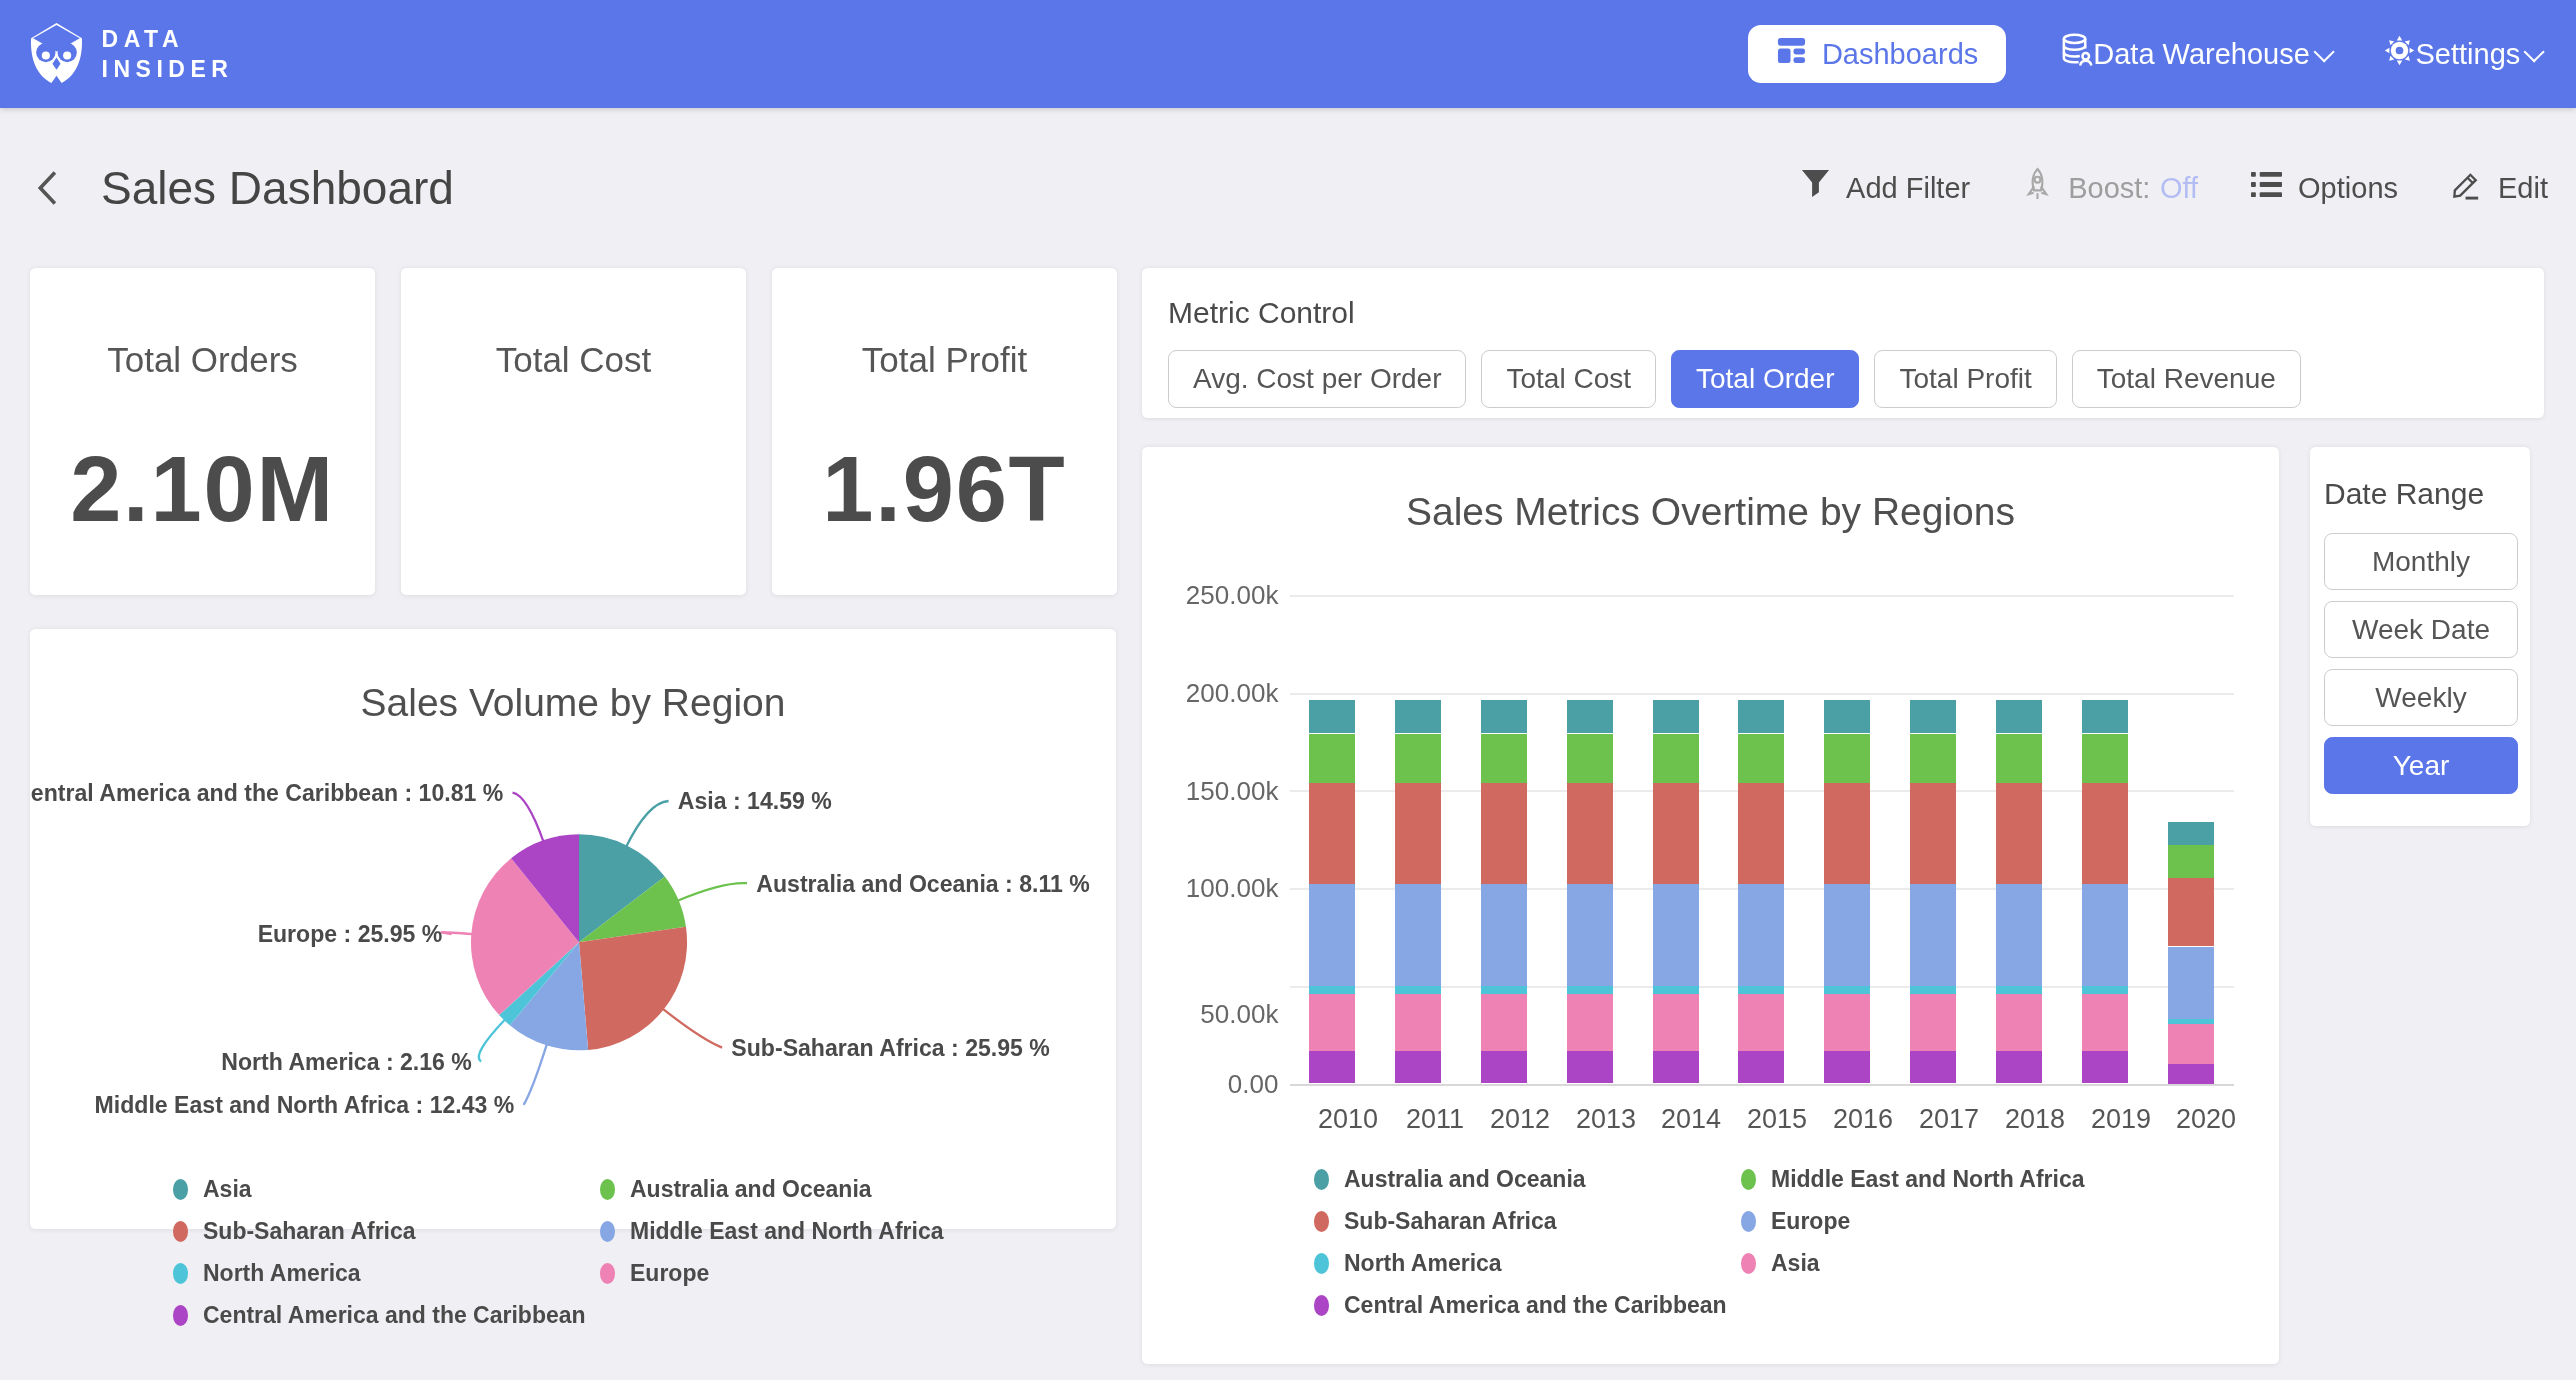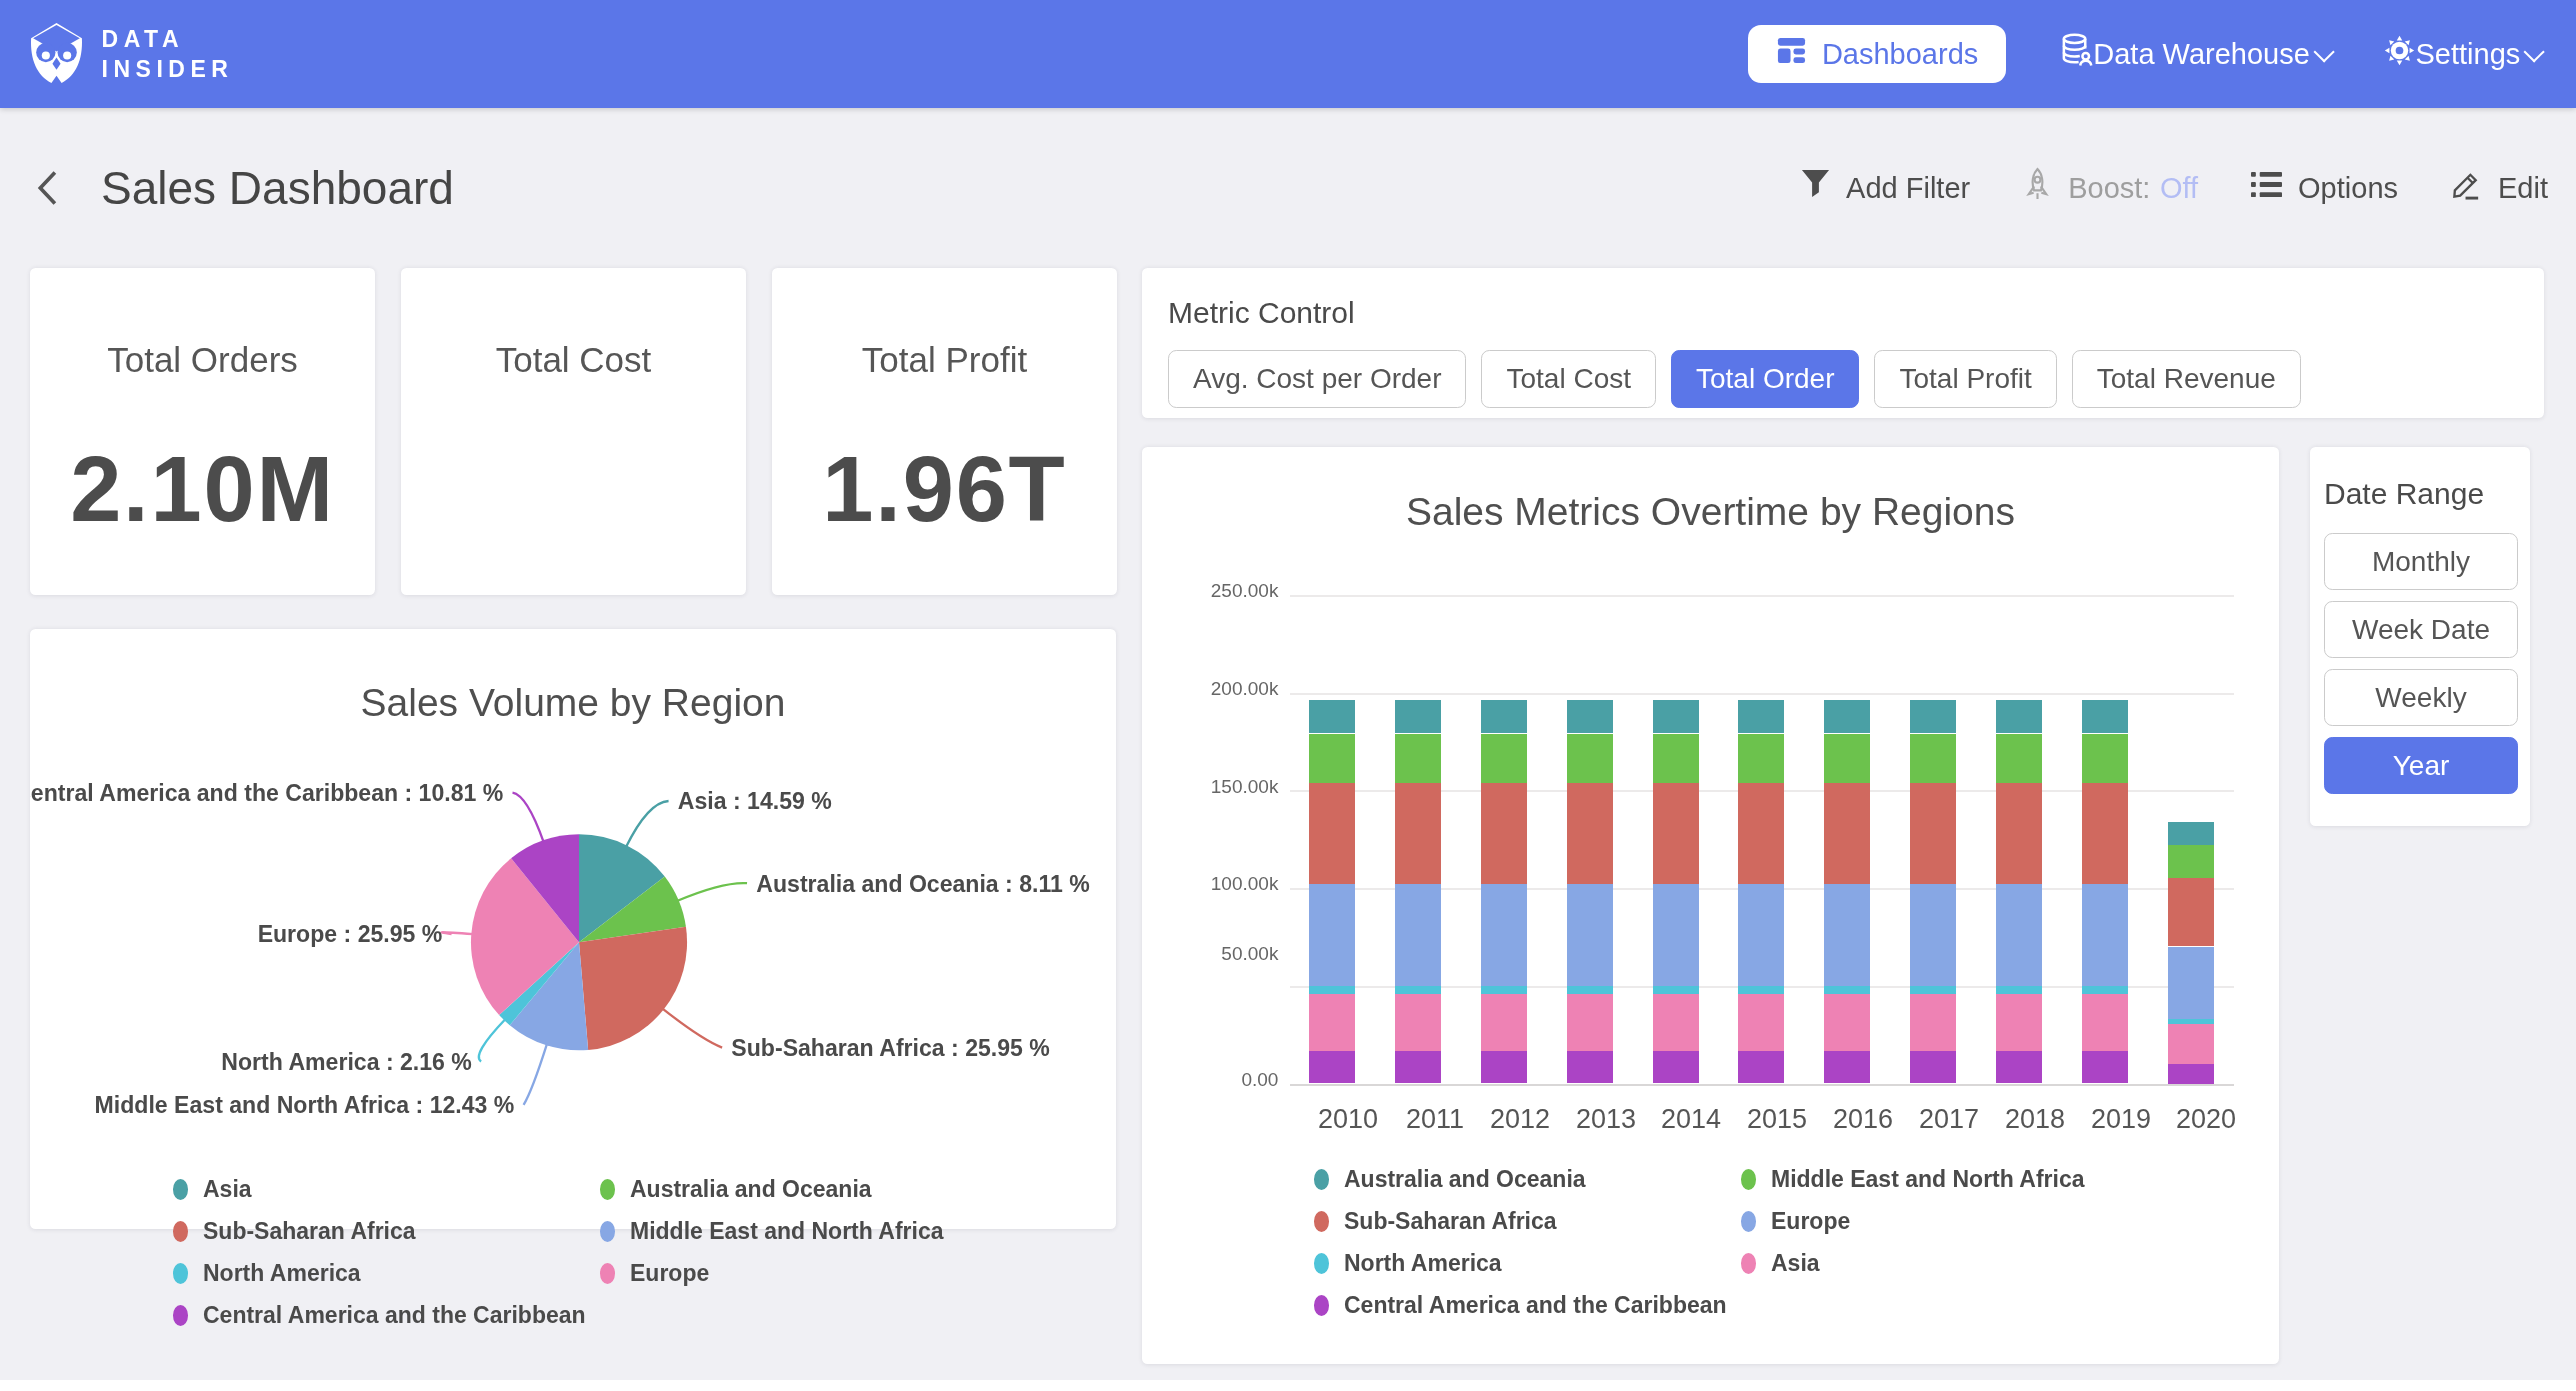--- a/index.html
+++ b/index.html
@@ -52,21 +52,21 @@
 
   
   .legend { position:absolute; display:grid; grid-template-columns:427px 1fr; column-gap:0; row-gap:15px; }
   .legend-item { display:flex; align-items:center; gap:15px; cursor:pointer; }
   .legend-dot { width:15px; height:20.3px; border-radius:50%; flex:0 0 auto; }
   .legend-label { font-size:23px; font-weight:bold; color:#4a4a4a; }
 
   
   .gridline { position:absolute; height:1.8px; background:#eceaea; }
   .gridline.zero { background:#d9d7d7; }
-  .ytick { position:absolute; width:129px; text-align:right; font-size:19px; color:#666; }
+  .ytick { position:absolute; width:129px; text-align:right; font-size:26px; color:#666; }
   .xtick { position:absolute; width:92px; text-align:right; font-size:27px; color:#555; }
   .bar-seg { position:absolute; }
 
   .bottom-strip { position:absolute; left:0; top:1380px; width:2576px; height:11px; background:#fff; }
   svg text { font-family:"Liberation Sans",sans-serif; }
 </style>
 </head>
 <body>
 
 <div class="nav">
@@ -266,21 +266,21 @@
       </div>
     </div>
 </div>
 
 <div class="card bar-card">
   <div class="chart-title" style="top:43px">Sales Metrics Overtime by Regions</div>
   <div id="bar-plot" style="position:absolute; left:0; top:0; width:1137px; height:702px;">
       <div class="gridline zero" style="left: 148px; top: 637px; width: 944px;"></div>
       <div class="ytick" style="left: 7.4px; top: 622px;">0.00</div>
       <div class="gridline" style="left: 148px; top: 539px; width: 944px;"></div>
-      <div class="ytick" style="left: 7.4px; top: 496px;">50.00k</div>
+      <div class="ytick" style="left: 7.4px; top: 552px;">50.00k</div>
       <div class="gridline" style="left: 148px; top: 441px; width: 944px;"></div>
       <div class="ytick" style="left: 7.4px; top: 426px;">100.00k</div>
       <div class="gridline" style="left: 148px; top: 343px; width: 944px;"></div>
       <div class="ytick" style="left: 7.4px; top: 329px;">150.00k</div>
       <div class="gridline" style="left: 148px; top: 246px; width: 944px;"></div>
       <div class="ytick" style="left: 7.4px; top: 231px;">200.00k</div>
       <div class="gridline" style="left: 148px; top: 148px; width: 944px;"></div>
       <div class="ytick" style="left: 7.4px; top: 133px;">250.00k</div>
       <div class="bar-seg" style="left: 167px; top: 603px; width: 46px; height: 33px; background: rgb(171, 68, 197);"></div>
       <div class="bar-seg" style="left: 167px; top: 547px; width: 46px; height: 57px; background: rgb(238, 130, 180);"></div>

